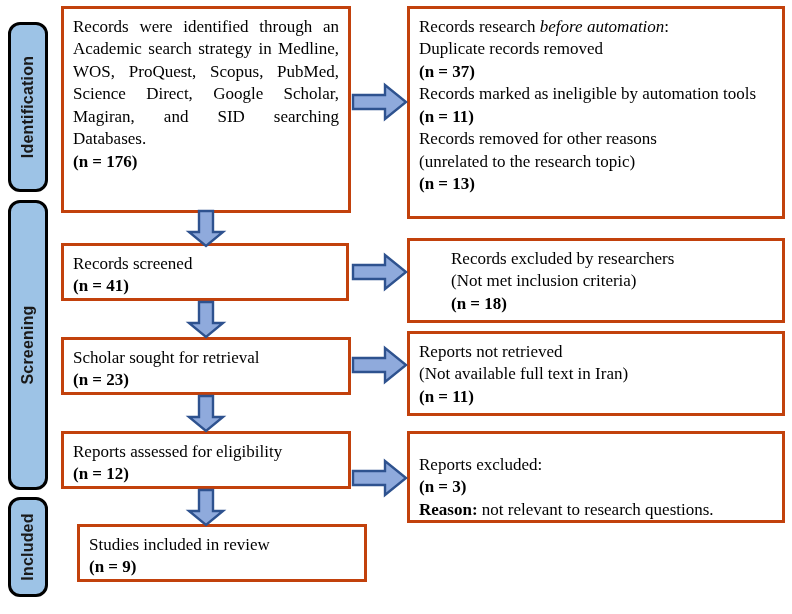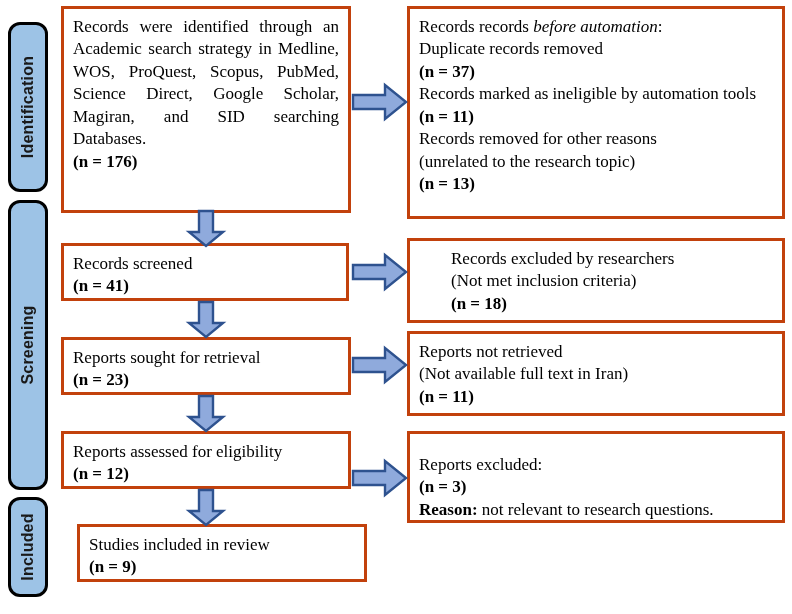--- a/index.html
+++ b/index.html
@@ -94,42 +94,42 @@
 
   <div class="pbox" style="left:61px; top:243px; width:288px; height:58px;">
     <div class="ptext">
       <span class="ln">Records screened</span>
       <span class="ln b">(n = 41)</span>
     </div>
   </div>
 
   <div class="pbox" style="left:61px; top:337px; width:290px; height:58px;">
     <div class="ptext">
-      <span class="ln">Reports sought for retrieval</span>
+      <span class="ln">Scholar sought for retrieval</span>
       <span class="ln b">(n = 23)</span>
     </div>
   </div>
 
   <div class="pbox" style="left:61px; top:431px; width:290px; height:58px;">
     <div class="ptext">
       <span class="ln">Reports assessed for eligibility</span>
       <span class="ln b">(n = 12)</span>
     </div>
   </div>
 
   <div class="pbox" style="left:61px; top:524px; width:290px; height:58px;margin-left:16px;">
     <div class="ptext">
       <span class="ln">Studies included in review</span>
       <span class="ln b">(n = 9)</span>
     </div>
   </div>
 
   <div class="pbox" style="left:407px; top:6px; width:378px; height:213px;">
     <div class="ptext">
-      <span class="ln"><span>Records records </span><span class="i">before automation</span><span>:</span></span>
+      <span class="ln"><span>Records research </span><span class="i">before automation</span><span>:</span></span>
       <span class="ln">Duplicate records removed</span>
       <span class="ln b">(n = 37)</span>
       <span class="ln">Records marked as ineligible by automation tools</span>
       <span class="ln b">(n = 11)</span>
       <span class="ln">Records removed for other reasons</span>
       <span class="ln">(unrelated to the research topic)</span>
       <span class="ln b">(n = 13)</span>
     </div>
   </div>
 

